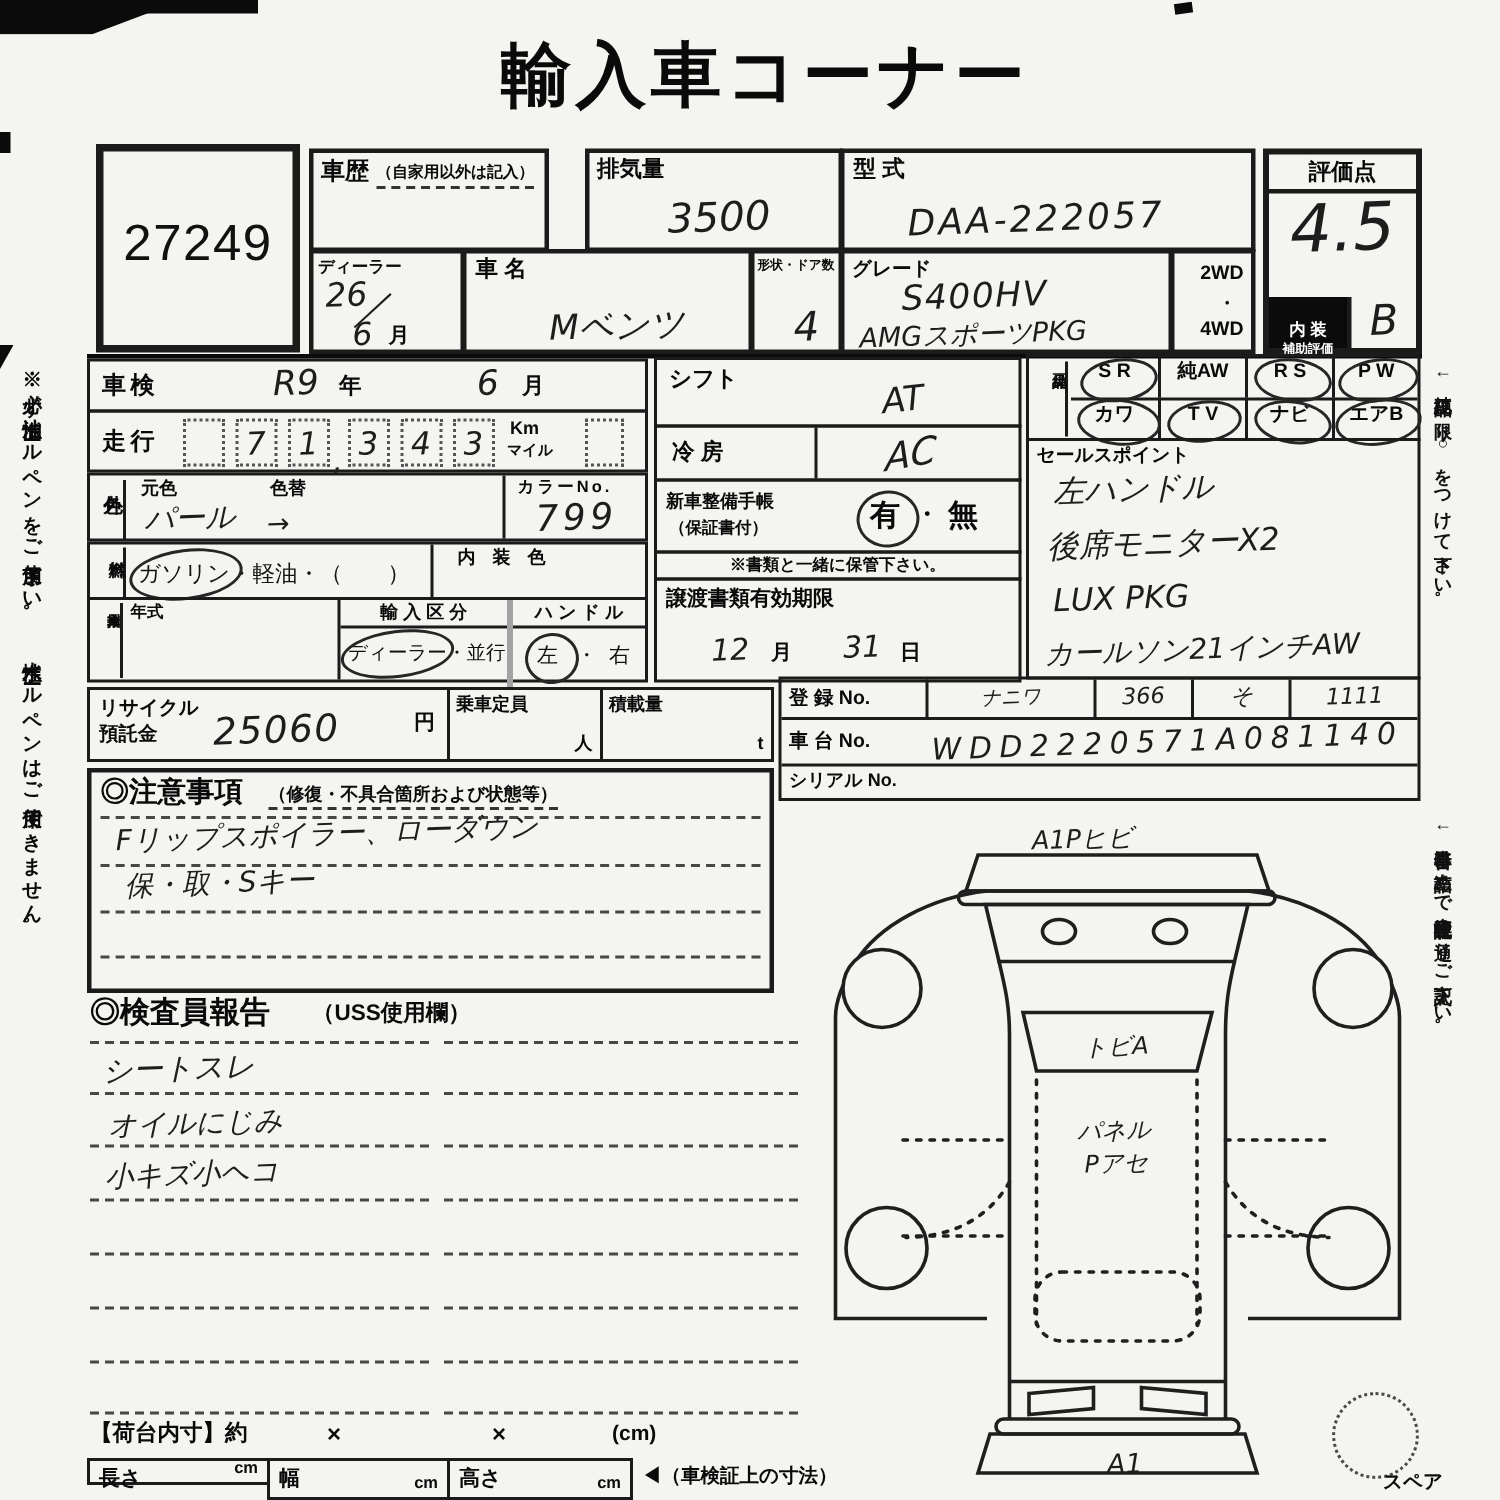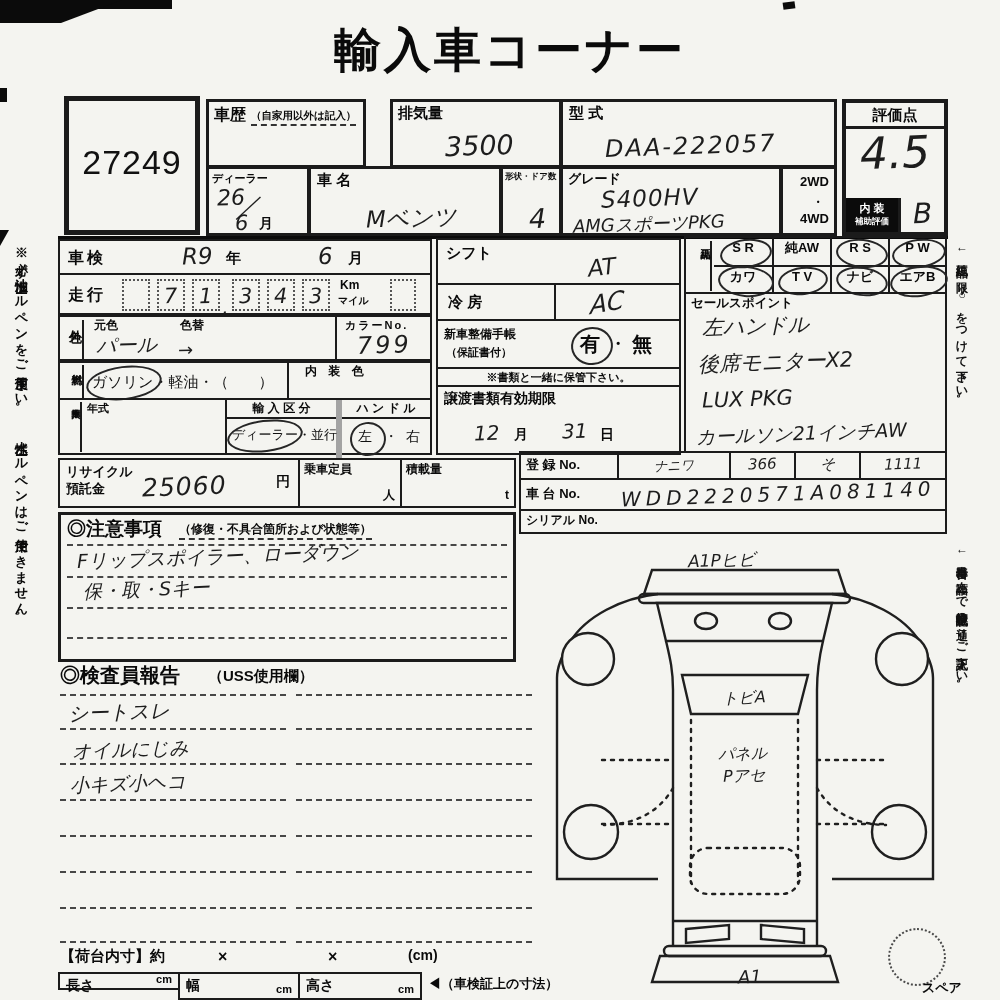--- a/index.html
+++ b/index.html
@@ -76,21 +76,21 @@
     <span class="abs lbl" style="right:10px;top:27px;font-size:12px;">・</span>
     <span class="abs lbl" style="right:5px;bottom:6px;font-size:13px;">4WD</span>
   </div>
 
   <div class="bx" style="left:842px;top:99px;width:106px;height:137px;border-width:4px;">
     <div class="abs lbl" style="left:0;top:0;width:98px;height:26px;border-bottom:3px solid #1b1b1b;text-align:center;font-size:15px;padding-top:4px;">評価点</div>
     <div class="abs" style="left:0;top:28px;width:98px;text-align:center;">
       <span class="hw" style="font-size:44px;">4.5</span>
     </div>
     <div class="abs blackfill" style="left:0;top:95px;width:52px;height:34px;color:#fff;text-align:center;">
-      <div style="font-size:11px;font-weight:bold;padding-top:3px;">内 装</div>
+      <div style="font-size:11px;font-weight:bold;padding-top:14px;">内 装</div>
       <div style="font-size:8.5px;font-weight:bold;">補助評価</div>
     </div>
     <div class="abs" style="left:52px;top:95px;width:46px;height:34px;border-left:3px solid #1b1b1b;text-align:center;">
       <span class="hw" style="font-size:28px;margin-top:2px;">B</span>
     </div>
   </div>
 
   <div class="abs blackfill" style="left:58px;top:236px;width:890px;height:3px;"></div>
 
   <div class="bx" style="left:58px;top:239px;width:374px;height:36px;">
@@ -136,42 +136,42 @@
     <div class="abs" style="left:227px;top:0;width:143px;height:35px;border-left:2px solid #1b1b1b;">
       <span class="abs lbl" style="left:16px;top:2px;font-size:12px;letter-spacing:4px;text-align:right;">内 装 色</span>
     </div>
   </div>
 
   <div class="bx" style="left:58px;top:398px;width:374px;height:57px;">
     <div class="abs vt lbl" style="left:1px;top:2px;width:21px;height:50px;border-right:2px solid #1b1b1b;font-size:9px;padding-left:3px;">輸入車用</div>
     <div class="abs" style="left:24px;top:0;width:143px;height:53px;border-right:2px solid #1b1b1b;">
       <span class="abs lbl" style="left:3px;top:2px;font-size:11px;">年式</span>
     </div>
-    <div class="abs" style="left:167px;top:0;width:115px;height:60px;border-right:6px solid #a3a3a3;">
+    <div class="abs" style="left:167px;top:0;width:115px;height:60px;border-right:4px solid #a3a3a3;">
       <div class="lbl" style="text-align:center;font-size:12px;border-bottom:2px solid #1b1b1b;padding:2px 0;">輸 入 区 分</div>
       <span class="abs" style="left:5px;top:26px;font-size:13px;white-space:nowrap;">
         <span>ディーラー</span><span>・</span><span>並行</span>
       </span>
       <div class="oval" style="left:0px;top:20px;width:72px;height:28px;"></div>
     </div>
     <div class="abs" style="left:282px;top:0;width:88px;height:53px;">
       <div class="lbl" style="text-align:center;font-size:12px;border-bottom:2px solid #1b1b1b;padding:2px 0;">ハ ン ド ル</div>
       <span class="abs" style="left:16px;top:28px;font-size:14px;">左</span>
       <span class="abs" style="left:42px;top:28px;font-size:14px;">・</span>
       <span class="abs" style="left:64px;top:28px;font-size:14px;">右</span>
     </div>
     <div class="oval" style="left:290px;top:22px;width:32px;height:30px;"></div>
   </div>
 
   <div class="bx" style="left:436px;top:238px;width:245px;height:47px;">
     <span class="abs lbl" style="left:8px;top:5px;font-size:15px;">シフト</span>
     <span class="abs hw" style="left:150px;top:16px;font-size:23px;transform:rotate(-6deg);">AT</span>
   </div>
   <div class="bx" style="left:436px;top:283px;width:245px;height:38px;">
-    <div class="abs lbl" style="left:0;top:0;width:118px;height:34px;border-right:2px solid #1b1b1b;font-size:15px;padding:9px 12px 0 10px;">冷 房</div>
+    <div class="abs lbl" style="left:0;top:0;width:107px;height:34px;border-right:2px solid #1b1b1b;font-size:15px;padding:9px 12px 0 10px;">冷 房</div>
     <span class="abs hw" style="left:152px;top:5px;font-size:25px;transform:rotate(-10deg) skewX(-12deg);">AC</span>
   </div>
   <div class="bx" style="left:436px;top:319px;width:245px;height:50px;">
     <span class="abs lbl" style="left:6px;top:7px;font-size:12px;">新車整備手帳</span>
     <span class="abs lbl" style="left:8px;top:25px;font-size:11px;">（保証書付）</span>
     <span class="abs lbl" style="left:142px;top:12px;font-size:20px;">有</span>
     <span class="abs lbl" style="left:172px;top:14px;font-size:16px;">・</span>
     <span class="abs lbl" style="left:194px;top:12px;font-size:20px;">無</span>
     <div class="oval" style="left:133px;top:6px;width:38px;height:34px;"></div>
   </div>

